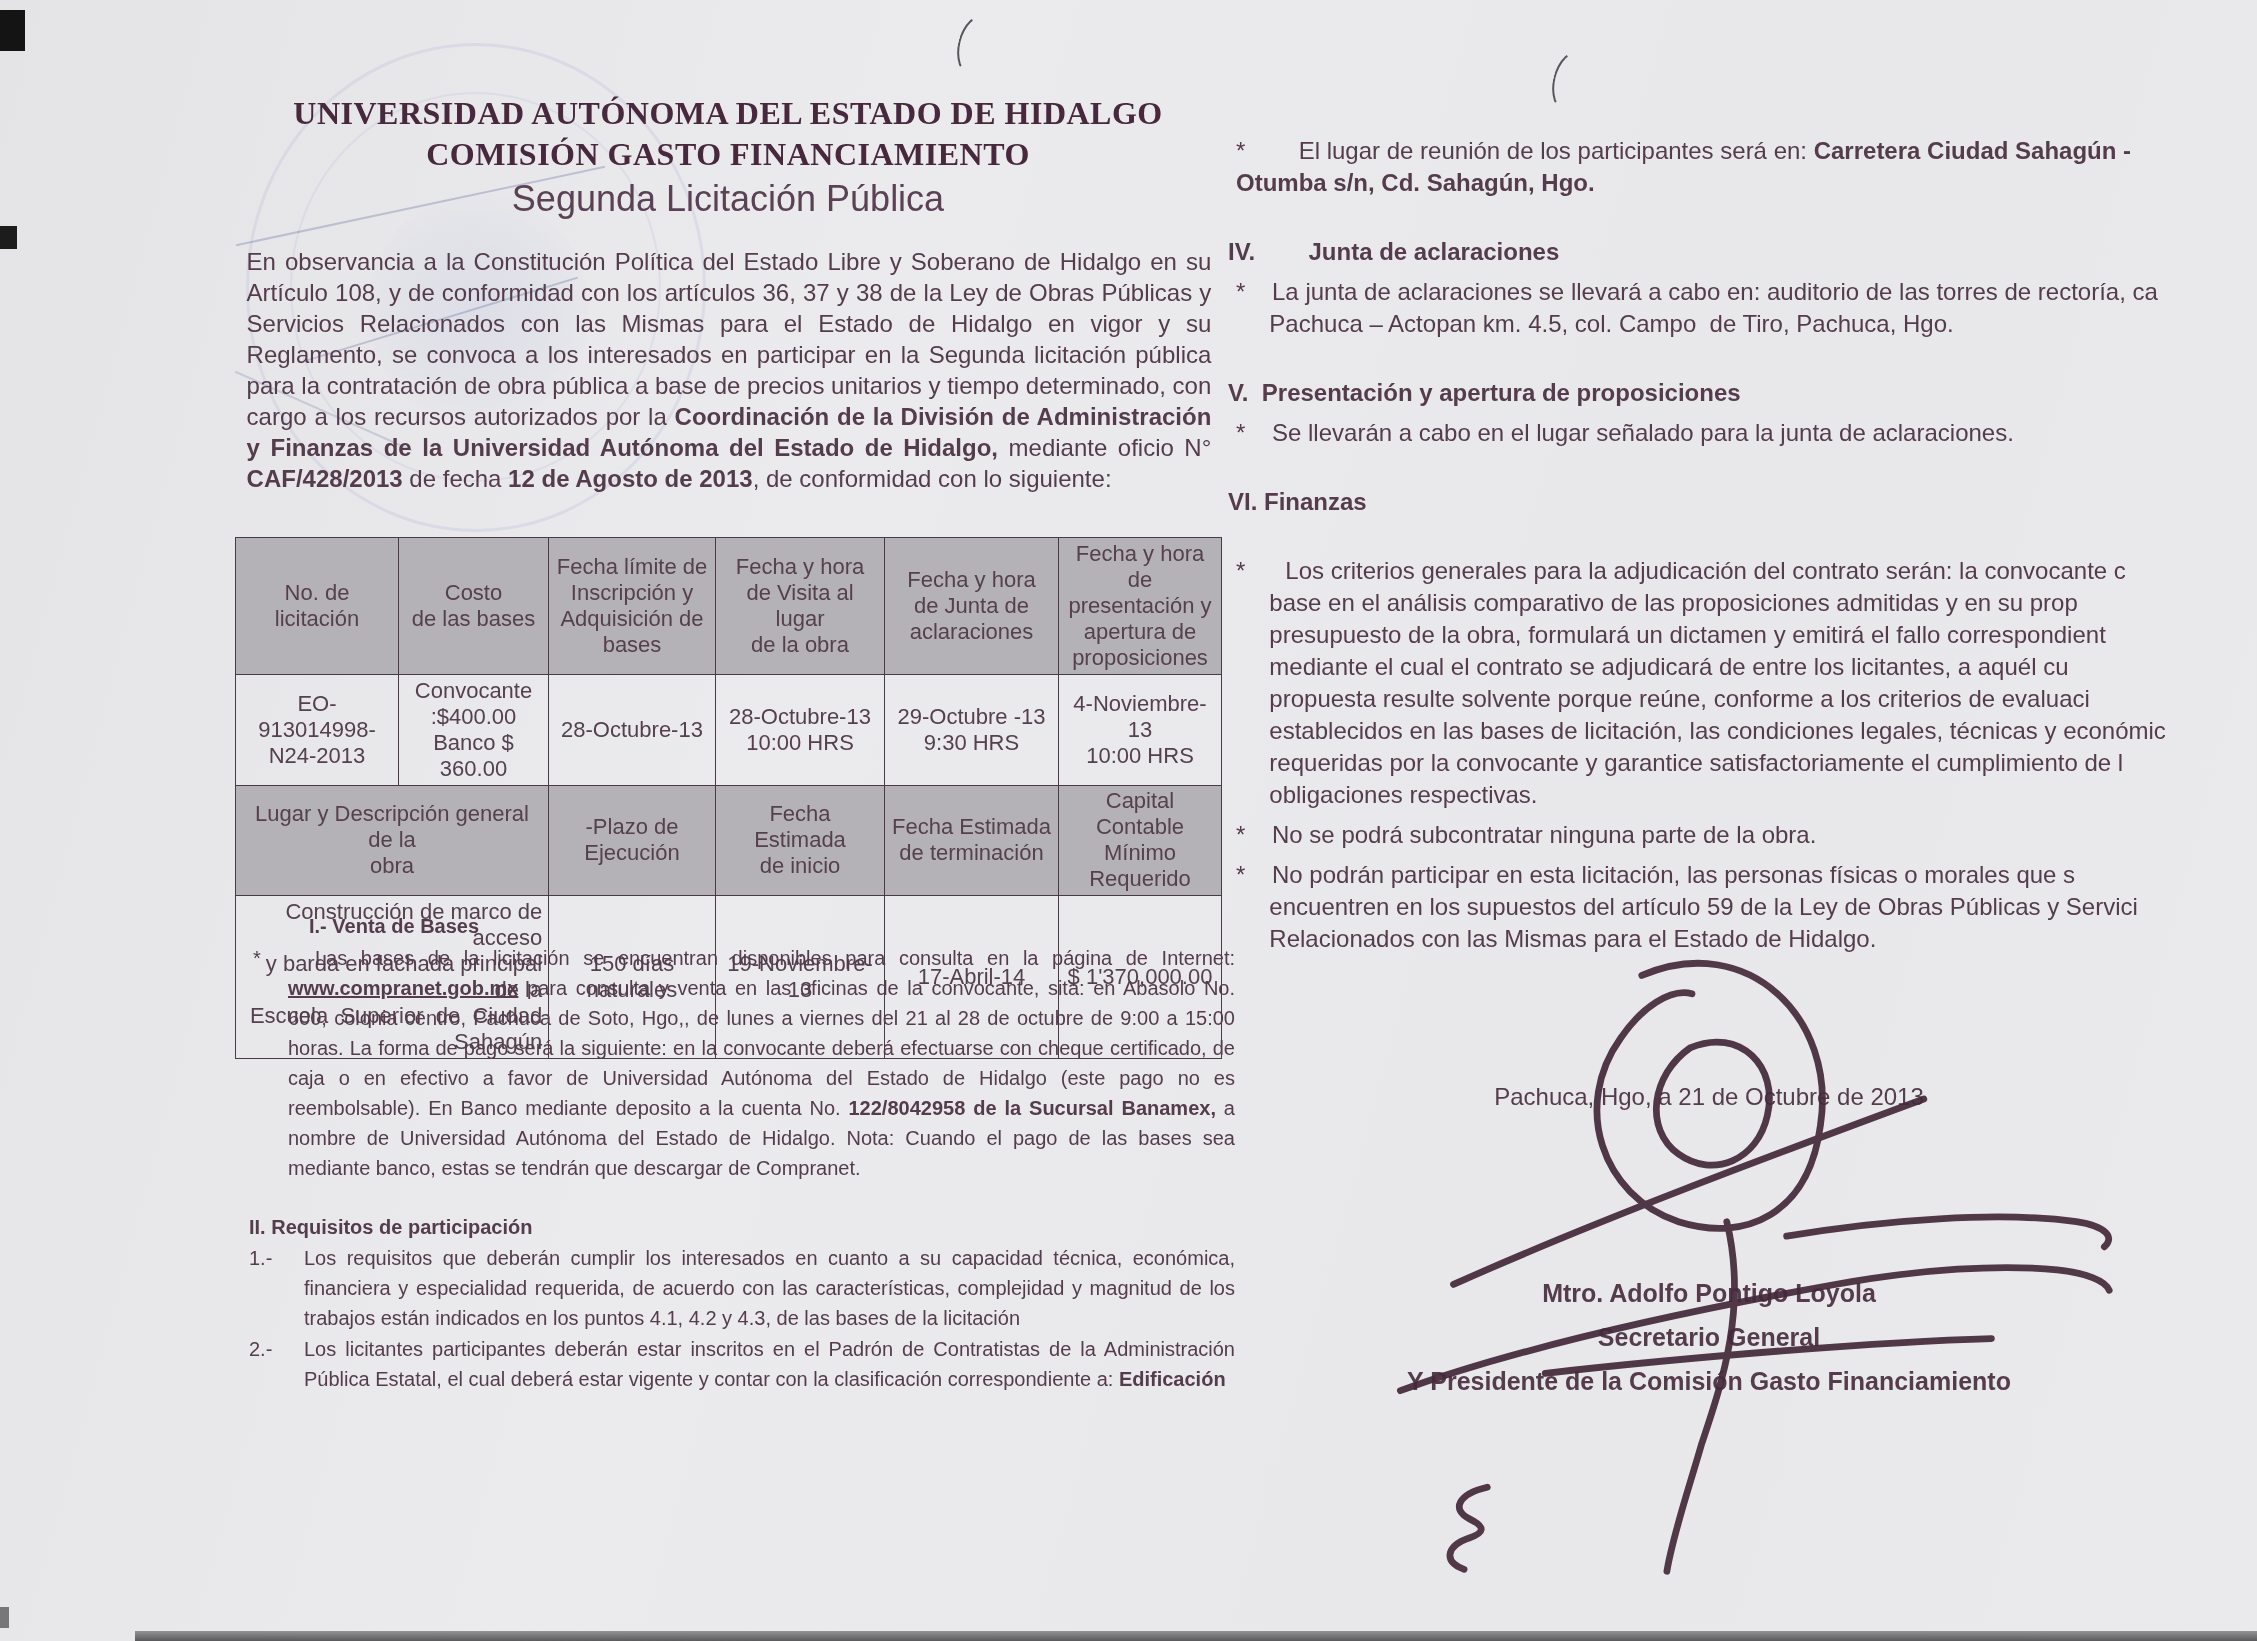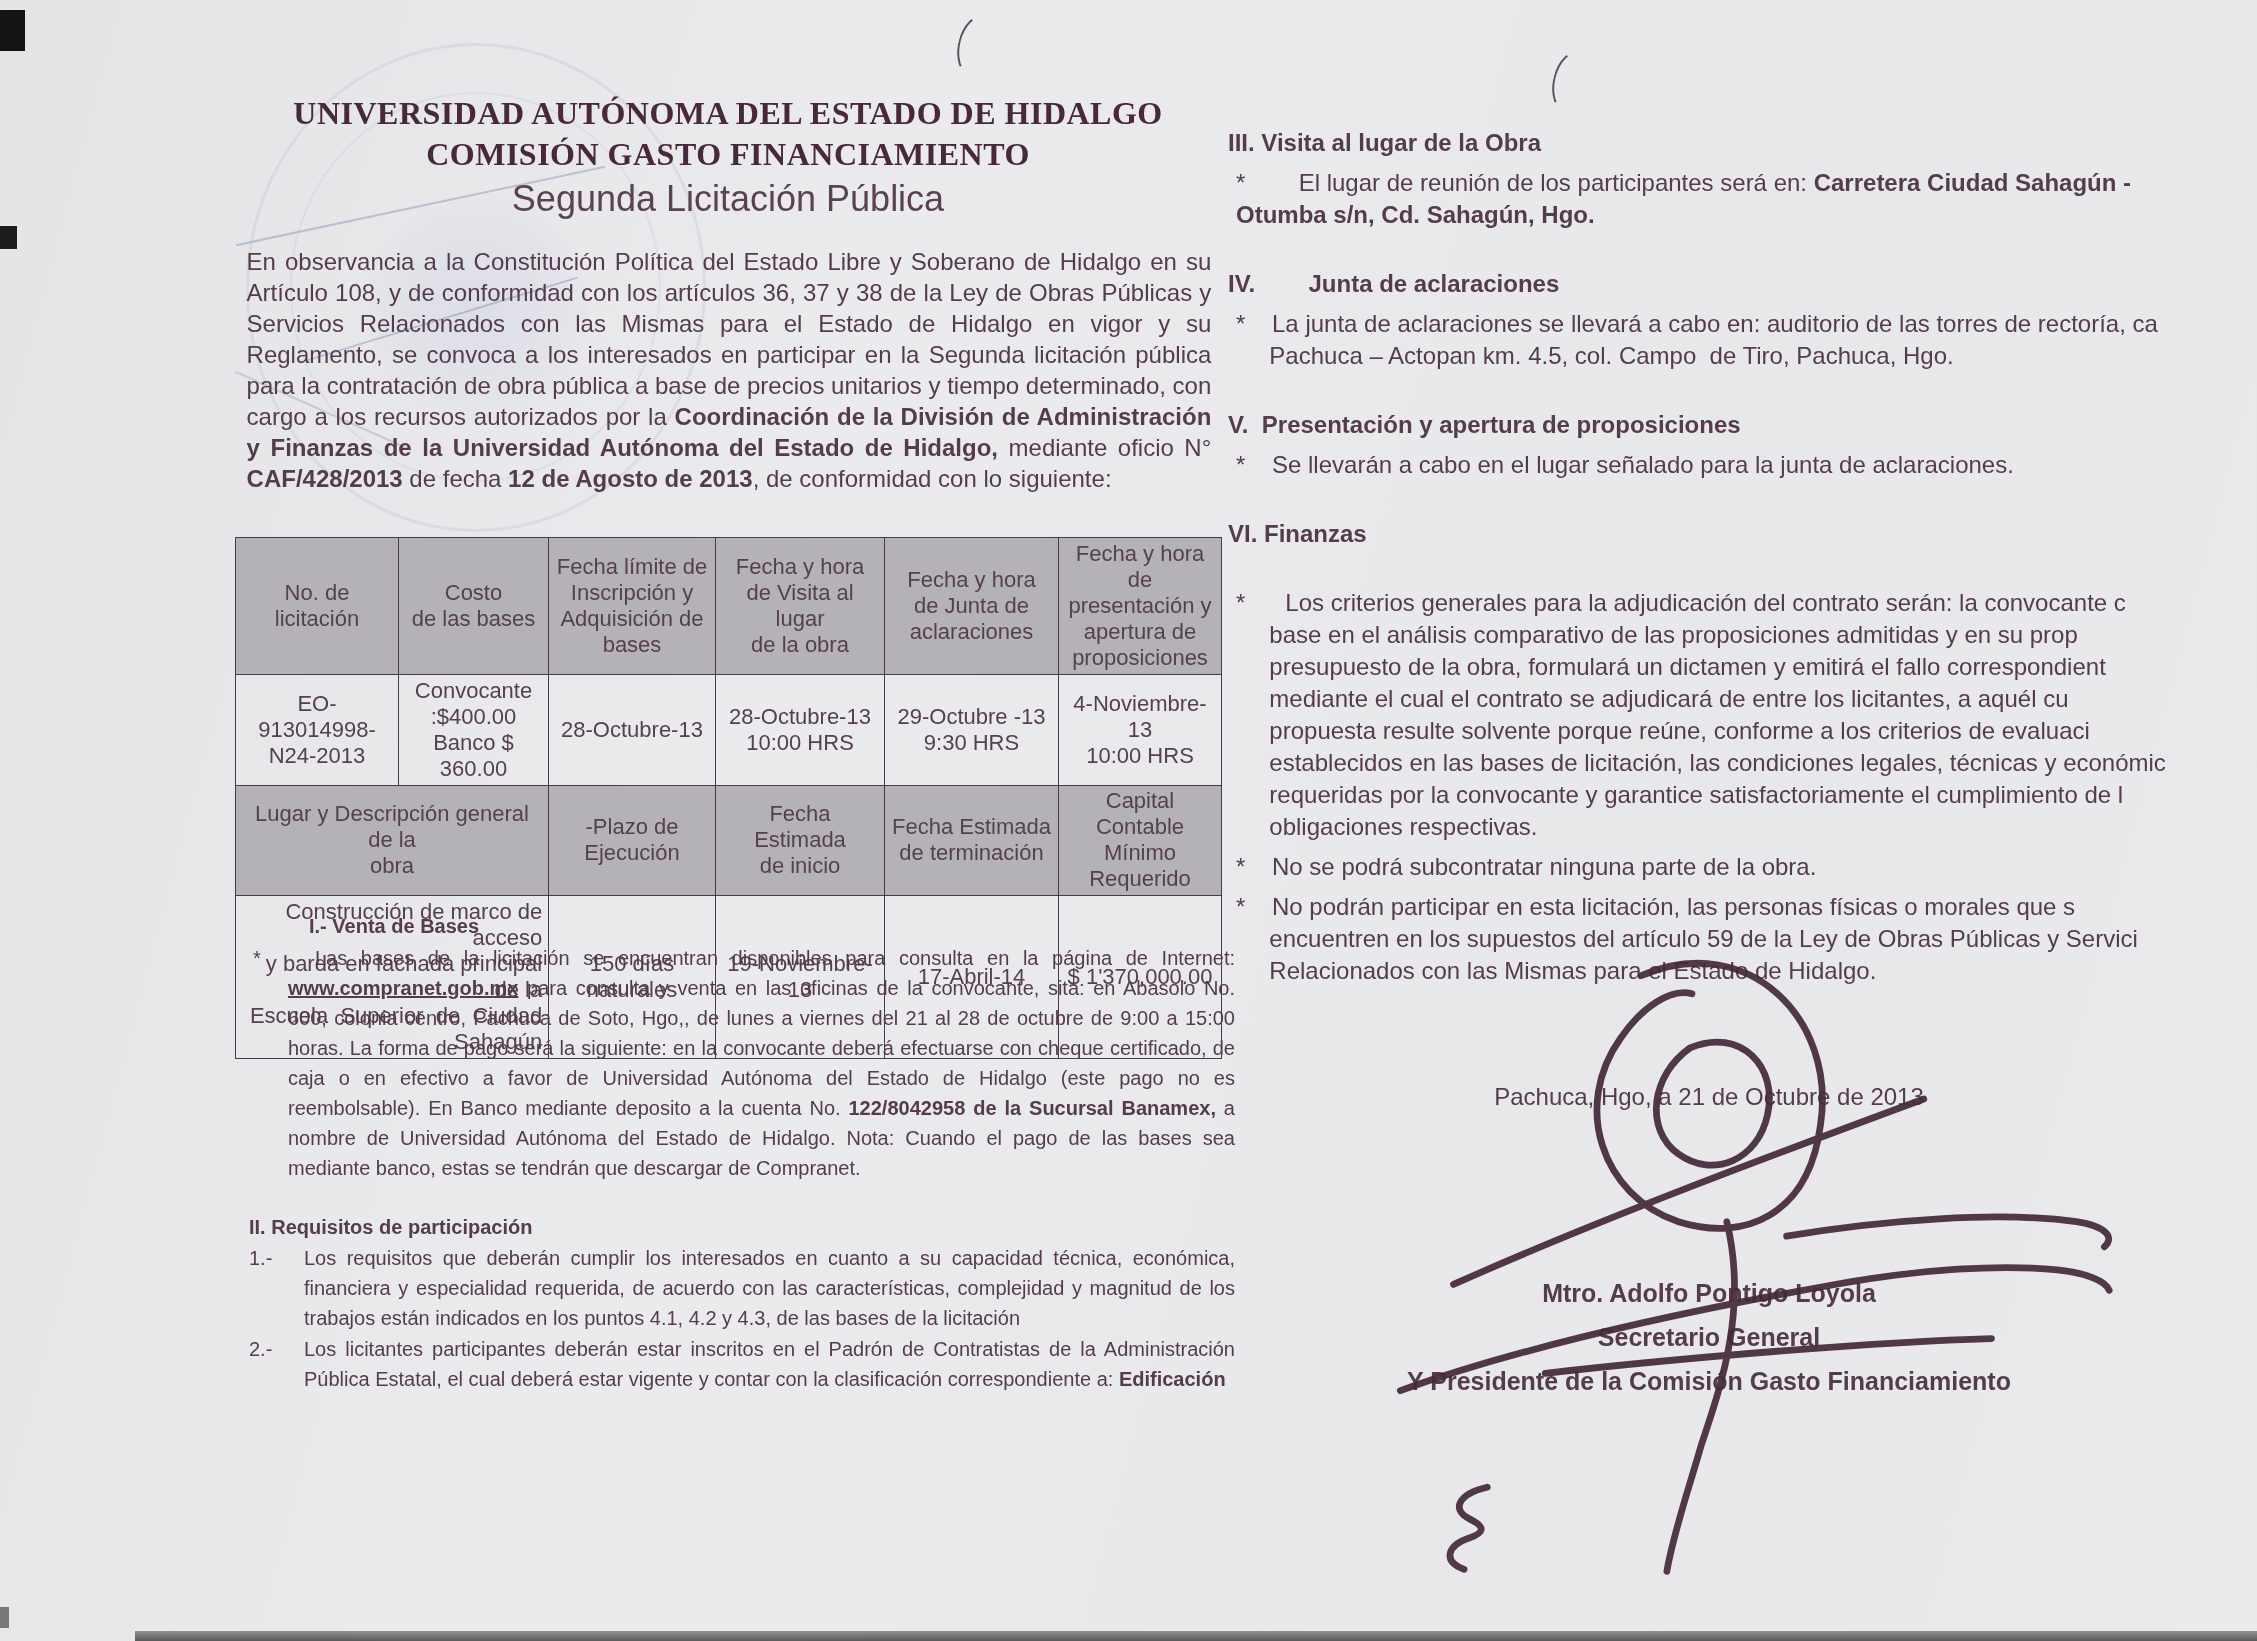--- a/index.html
+++ b/index.html
@@ -180,21 +180,20 @@
       <p>Los requisitos que deberán cumplir los interesados en cuanto a su capacidad técnica, económica, financiera y especialidad requerida, de acuerdo con las características, complejidad y magnitud de los trabajos están indicados en los puntos 4.1, 4.2 y 4.3, de las bases de la licitación</p>
     </div>
     <div class="numitem">
       <span class="num">2.-</span>
       <p><span>Los licitantes participantes deberán estar inscritos en el Padrón de Contratistas de la Administración Pública Estatal, el cual deberá estar vigente y contar con la clasificación correspondiente a: </span><span class="b">Edificación</span></p>
     </div>
   </div>
 
   <div class="rightcol">
     <div class="rsec">
-      <h4>III. Visita al lugar de la Obra</h4>
       <p><span>*        El lugar de reunión de los participantes será en: </span><span class="b">Carretera Ciudad Sahagún -
 Otumba s/n, Cd. Sahagún, Hgo.</span></p>
     </div>
     <div class="rsec">
       <h4>IV.        Junta de aclaraciones</h4>
       <p>*    La junta de aclaraciones se llevará a cabo en: auditorio de las torres de rectoría, ca
      Pachuca – Actopan km. 4.5, col. Campo  de Tiro, Pachuca, Hgo.</p>
     </div>
     <div class="rsec">
       <h4>V.  Presentación y apertura de proposiciones</h4>

